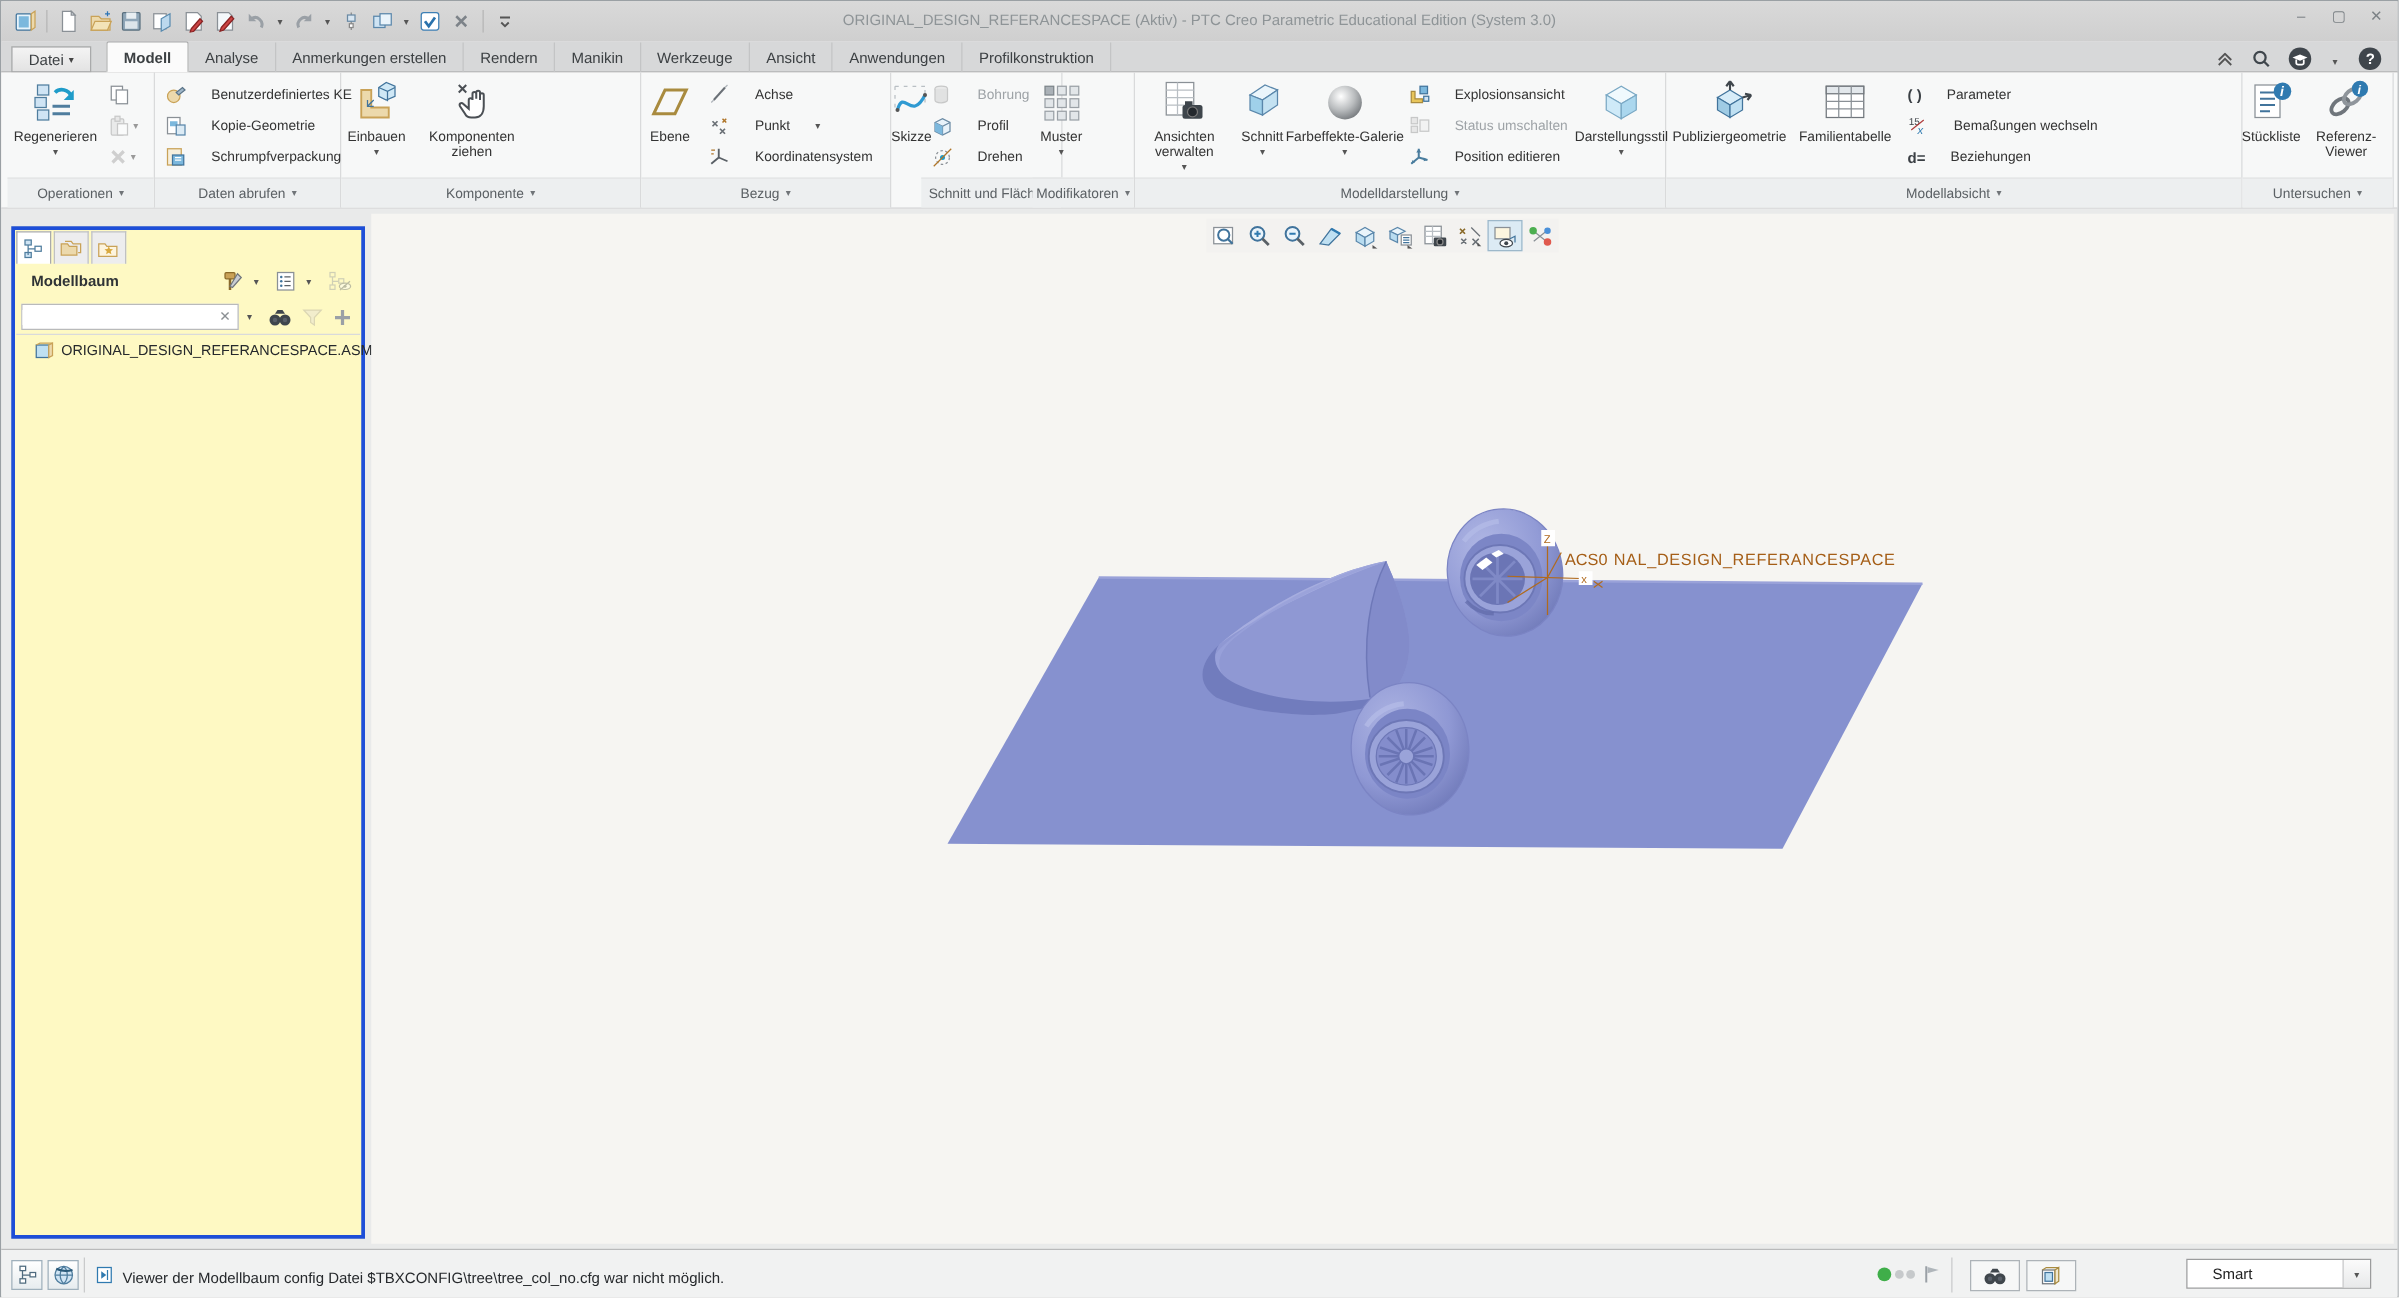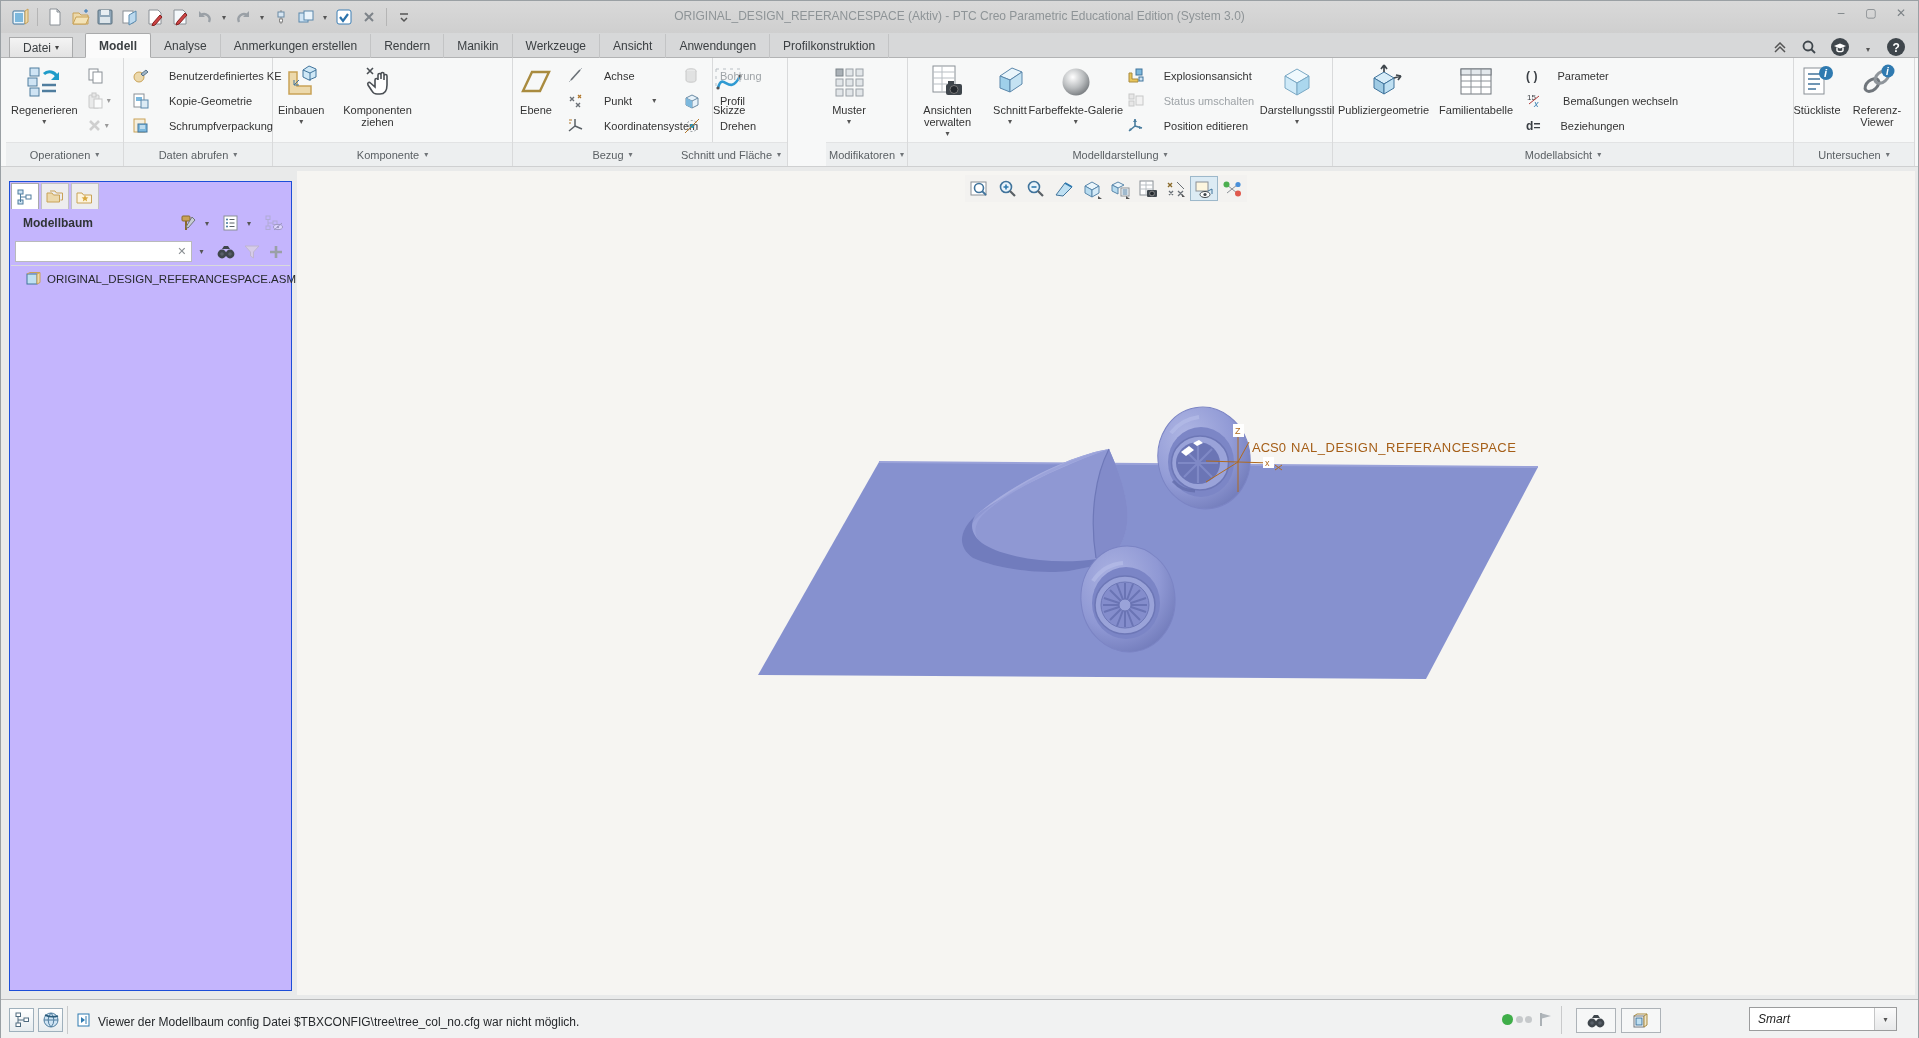--- a/index.html
+++ b/index.html
@@ -36,21 +36,21 @@
 .rowscol { display:flex; flex-direction:column; justify-content:flex-start; padding-top:5px; }
 .rrow { height:25px; display:flex; align-items:center; gap:20px; padding:0 8px 0 8px; font-size:11px; color:#333; white-space:nowrap; }
 .rrow.disabled { color:#9ea3a7; }
 .rrow.disabled svg { opacity:.45; filter:grayscale(1); }
 .rrow .dd { font-size:8px; color:#555; }
 .smallcol { display:flex; flex-direction:column; padding-top:5px; }
 .srow { height:25px; display:flex; align-items:center; gap:3px; padding:0 4px; }
 .srow.disabled svg { opacity:.45; filter:grayscale(1); }
 
 #main { position:absolute; left:0; top:166px; width:100%; height:832px; background:#e9eaea; }
-#treepanel { position:absolute; left:8px; top:14px; width:283px; height:810px; background:#c4b5fd; border:1px solid #1d4ed8; }
+#treepanel { position:absolute; left:8px; top:14px; width:283px; height:810px; background:#fef9c3; border:3px solid #1d4ed8; }
 #treetabs { position:absolute; left:1px; top:1px; display:flex; gap:2px; }
 .ttab { width:28px; height:26px; border:1px solid #c0c1c2; border-bottom:none; display:flex; align-items:center; justify-content:center; background:#ededee; }
 .ttab.active { background:#ffffff; border-color:#a9aaab; }
 #treehdr { position:absolute; left:1px; top:28px; right:1px; height:26px; display:flex; align-items:center; padding:0 6px 0 12px; }
 #treehdr .title { font-size:12px; color:#2f3336; font-weight:bold; }
 #treehdr .spacer { flex:1; }
 #treehdr .hic { display:flex; align-items:center; margin-left:7px; }
 #searchrow { position:absolute; left:1px; top:56px; right:1px; height:28px; display:flex; align-items:center; padding:0 6px 0 4px; border-bottom:1px solid #d9dadb; }
 #searchbox { width:186px; height:21px; border:1px solid #b9babb; background:#fff; display:flex; align-items:center; }
 #searchbox input { flex:1; border:none; outline:none; font-size:11px; padding:0 4px; min-width:0; }
@@ -65,21 +65,21 @@
 .gbtn.sel { border:1px solid #9db8ca; background:#dcebf4; }
 #scene { position:absolute; left:0; top:0; }
 
 #statusbar { position:absolute; left:0; top:998px; width:100%; height:40px; background:#f1f2f2; border-top:1px solid #b9babb; }
 .sbbtn { position:absolute; top:8px; width:25px; height:24px; border:1px solid #9fb0bc; background:linear-gradient(#ffffff,#e7ecef); display:flex; align-items:center; justify-content:center; }
 #sbmsg { position:absolute; left:75px; top:12px; display:flex; align-items:center; gap:6px; font-size:12px; color:#26292c; }
 #sbsep1 { position:absolute; left:66px; top:6px; width:1px; height:28px; background:#c9cacb; }
 #sbright { position:absolute; right:0; top:0; height:40px; }
 .dot { border-radius:50%; display:inline-block; }
 #sbfilter { position:absolute; left:1748px; top:7px; width:148px; height:24px; border:1px solid #9b9c9d; background:#fff; display:flex; align-items:center; }
-#sbfilter .val { flex:1; font-size:12px; color:#222; padding-left:8px;font-style:italic; }
+#sbfilter .val { flex:1; font-size:12px; color:#222; padding-left:20px; }
 #sbfilter .arr { width:22px; height:22px; border-left:1px solid #c5c6c7; background:linear-gradient(#fbfbfb,#e8e9ea); display:flex; align-items:center; justify-content:center; font-size:8px; color:#555; }
 text { font-family:"Liberation Sans",sans-serif; }
 </style>
 </head>
 <body>
 
 <div id="window">
   <div id="titlebar">
     <div id="qat">
         <span class="qbtn">
@@ -407,21 +407,21 @@
               </svg>
             </span>
             <span class="blabel ">Skizze</span>
           </div>
         </div>
         <div class="rg-label">
           <span>Bezug</span>
           <span class="dd">▾</span>
         </div>
       </div>
-      <div class="rgroup" style="left:674px;width:113px">
+      <div class="rgroup" style="left:736px;width:113px">
         <div class="rg-content">
           <div class="rowscol">
             <div class="rrow disabled">
               <span style="display:flex">
                 <svg width="17" height="17" viewBox="0 0 17 17">
                   <ellipse cx="8" cy="4" rx="5" ry="2.2" fill="#d5dbe0" stroke="#8a9096"></ellipse>
                   <path d="M3 4 v9 a5 2.2 0 0 0 10 0 v-9" fill="#c2c9cf" stroke="#8a9096"></path>
                 </svg>
               </span>
               <span>Bohrung</span>

